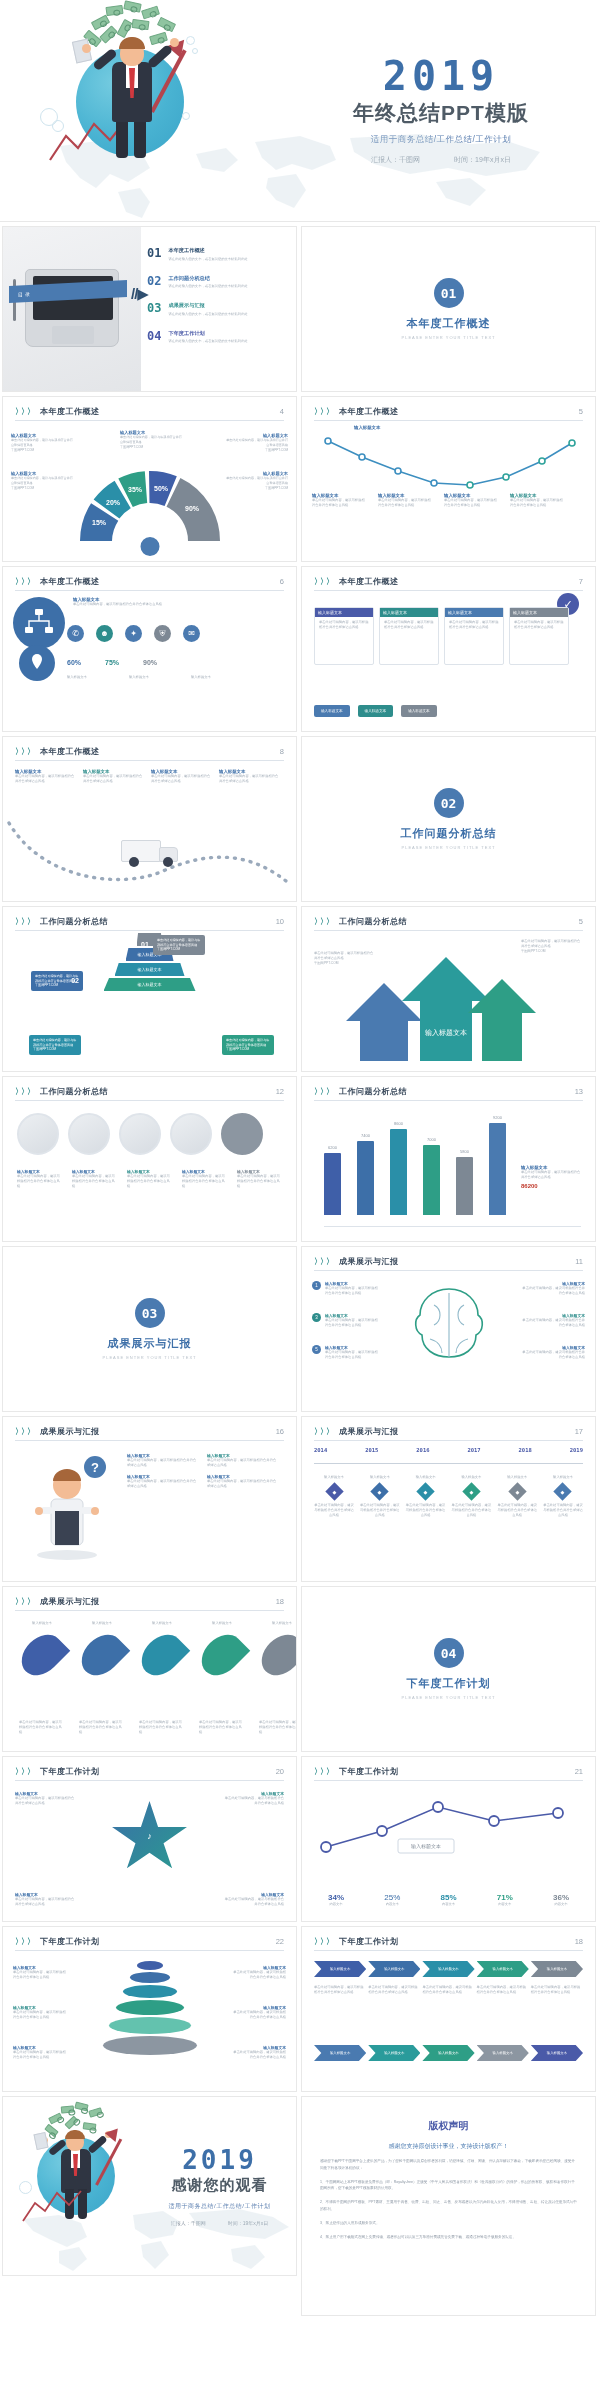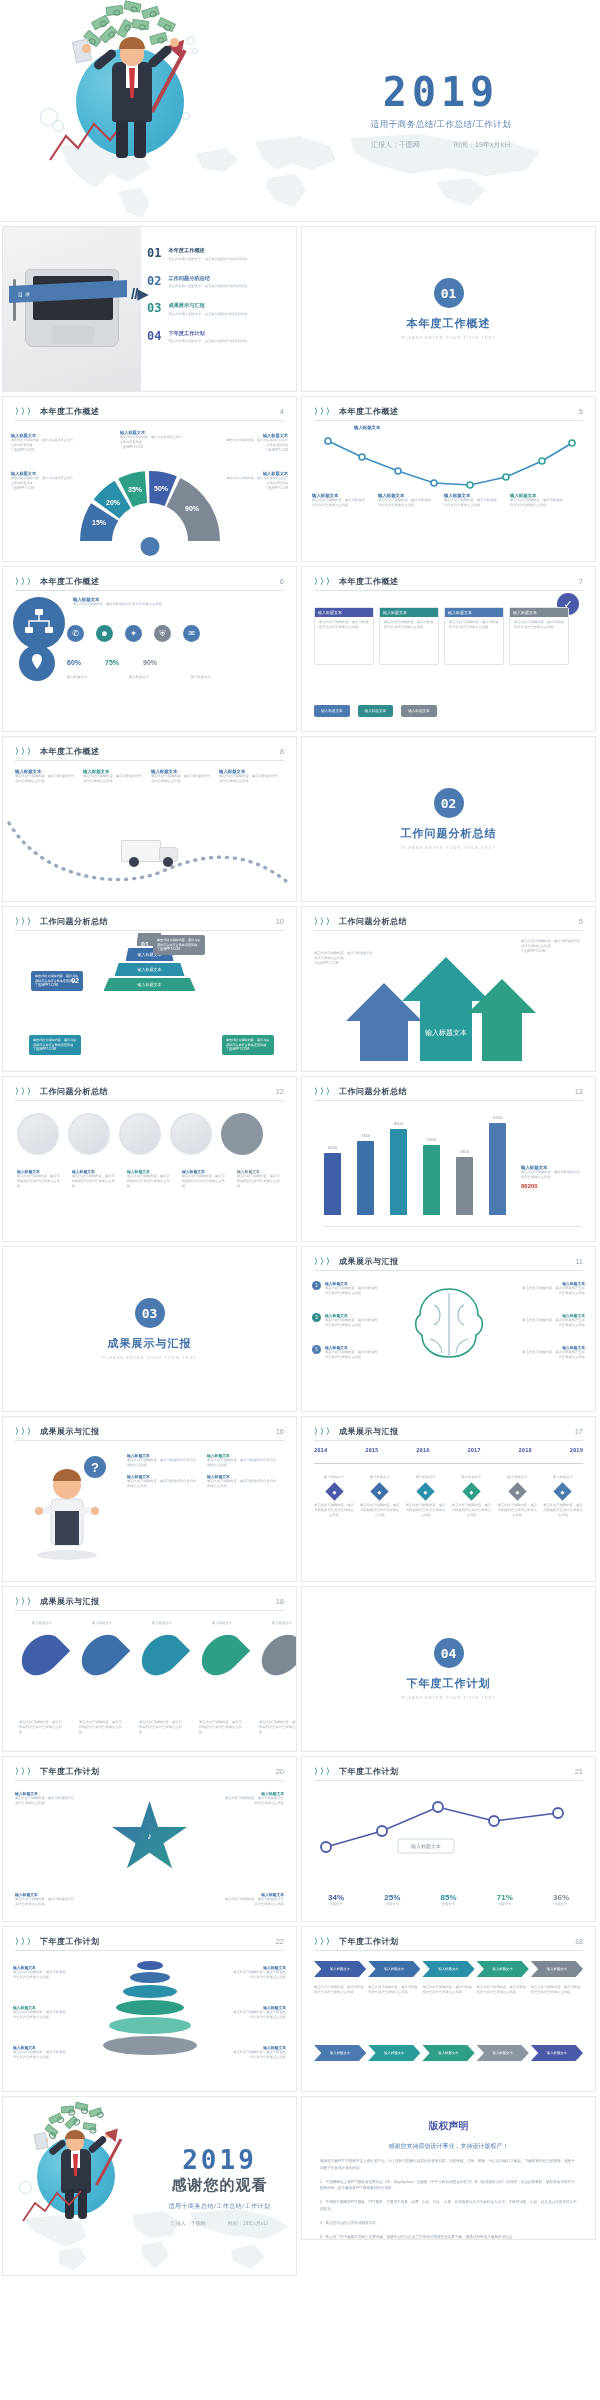--- a/index.html
+++ b/index.html
@@ -213,20 +213,21 @@
         <div class="hair"></div>
         <div class="bubble" style="left:40px;top:108px;width:18px;height:18px;"></div>
         <div class="bubble" style="left:52px;top:120px;width:12px;height:12px;"></div>
         <div class="bubble" style="left:186px;top:36px;width:9px;height:9px;"></div>
         <div class="bubble" style="left:192px;top:48px;width:6px;height:6px;"></div>
         <div class="bubble" style="left:182px;top:112px;width:8px;height:8px;"></div>
       </div>
 
       <div class="cover-text">
         <div class="yr">2019</div>
+        <div class="cover-h1">年终总结PPT模版</div>
         <div class="cover-h2">适用于商务总结/工作总结/工作计划</div>
         <div class="cover-meta">
           <span>汇报人：千图网</span>
           <span>时间：19年x月x日</span>
         </div>
       </div>
     </div>
   </div>
 
   <div class="row" style="padding-top:4px;">
@@ -949,21 +950,21 @@
         <rect x="86" y="48" width="56" height="14" rx="2" fill="#fff" stroke="#cfd8e2"></rect>
         <text x="114" y="57" font-size="5" fill="#7d8894" text-anchor="middle" font-family="Liberation Sans, sans-serif">输入标题文本</text>
       </svg>
 
       <div style="position:absolute;left:10px;bottom:14px;right:10px;display:flex;justify-content:space-between;">
         <div style="text-align:center;width:48px">
           <div style="font-size:8px;font-weight:bold;color:#3f5fa8">34%</div>
           <div class="body-txt">内容文本</div>
         </div>
         <div style="text-align:center;width:48px">
-          <div style="font-size:8px;font-weight:bold;color:#3d6fa8">25%</div>
+          <div style="font-size:8px;font-weight:normal;color:#3d6fa8">25%</div>
           <div class="body-txt">内容文本</div>
         </div>
         <div style="text-align:center;width:48px">
           <div style="font-size:8px;font-weight:bold;color:#2a8fa8">85%</div>
           <div class="body-txt">内容文本</div>
         </div>
         <div style="text-align:center;width:48px">
           <div style="font-size:8px;font-weight:bold;color:#2e9e86">71%</div>
           <div class="body-txt">内容文本</div>
         </div>
@@ -1113,21 +1114,21 @@
           <div class="cover-h1" style="font-size:15px">感谢您的观看</div>
           <div class="cover-h2" style="font-size:6px">适用于商务总结/工作总结/工作计划</div>
           <div class="cover-meta" style="font-size:5px;gap:22px">
             <span>汇报人：千图网</span>
             <span>时间：19年x月x日</span>
           </div>
         </div>
       </div>
     </div>
 
-    <div class="slide half" style="height:144px">
+    <div class="slide half" style="height:220px">
       <div class="cp-title">版权声明</div>
       <div class="cp-sub">感谢您支持原创设计事业，支持设计版权产！</div>
       <div class="cp-p">感谢您下载PPT千图网平台上提供的产品，为了您和千图网以及原创作者的利益，请您谨慎、仔细、阅读、并认真理解以下条款，下载即表示您已经阅读、接受并同意下列各项计算机协议：</div>
       <div class="cp-p">1、千图网网站上本PPT模板是免费作品（即：Royalty-free）正版受《中华人民共和国著作权法》和《世界版权公约》的保护，作品的所有权、版权和著作权归千图网所有，您下载的是PPT模板素材的使用权。</div>
       <div class="cp-p">2、不得将千图网的PPT模板、PPT素材、主要用于再售、收费、出租、同之、出售、发布或者以为尔凡商标化人使用，不得用销售、出租、转让及以任意形式与中的权利。</div>
       <div class="cp-p">3、禁止您作品的人用形成服务形式。</div>
       <div class="cp-p">4、禁止用户用下载格式在网上免费传输、或者作品可以以第三方单独付费或托管免费下载、或通过种等电子版服务的渠道。</div>
     </div>
   </div>
 

